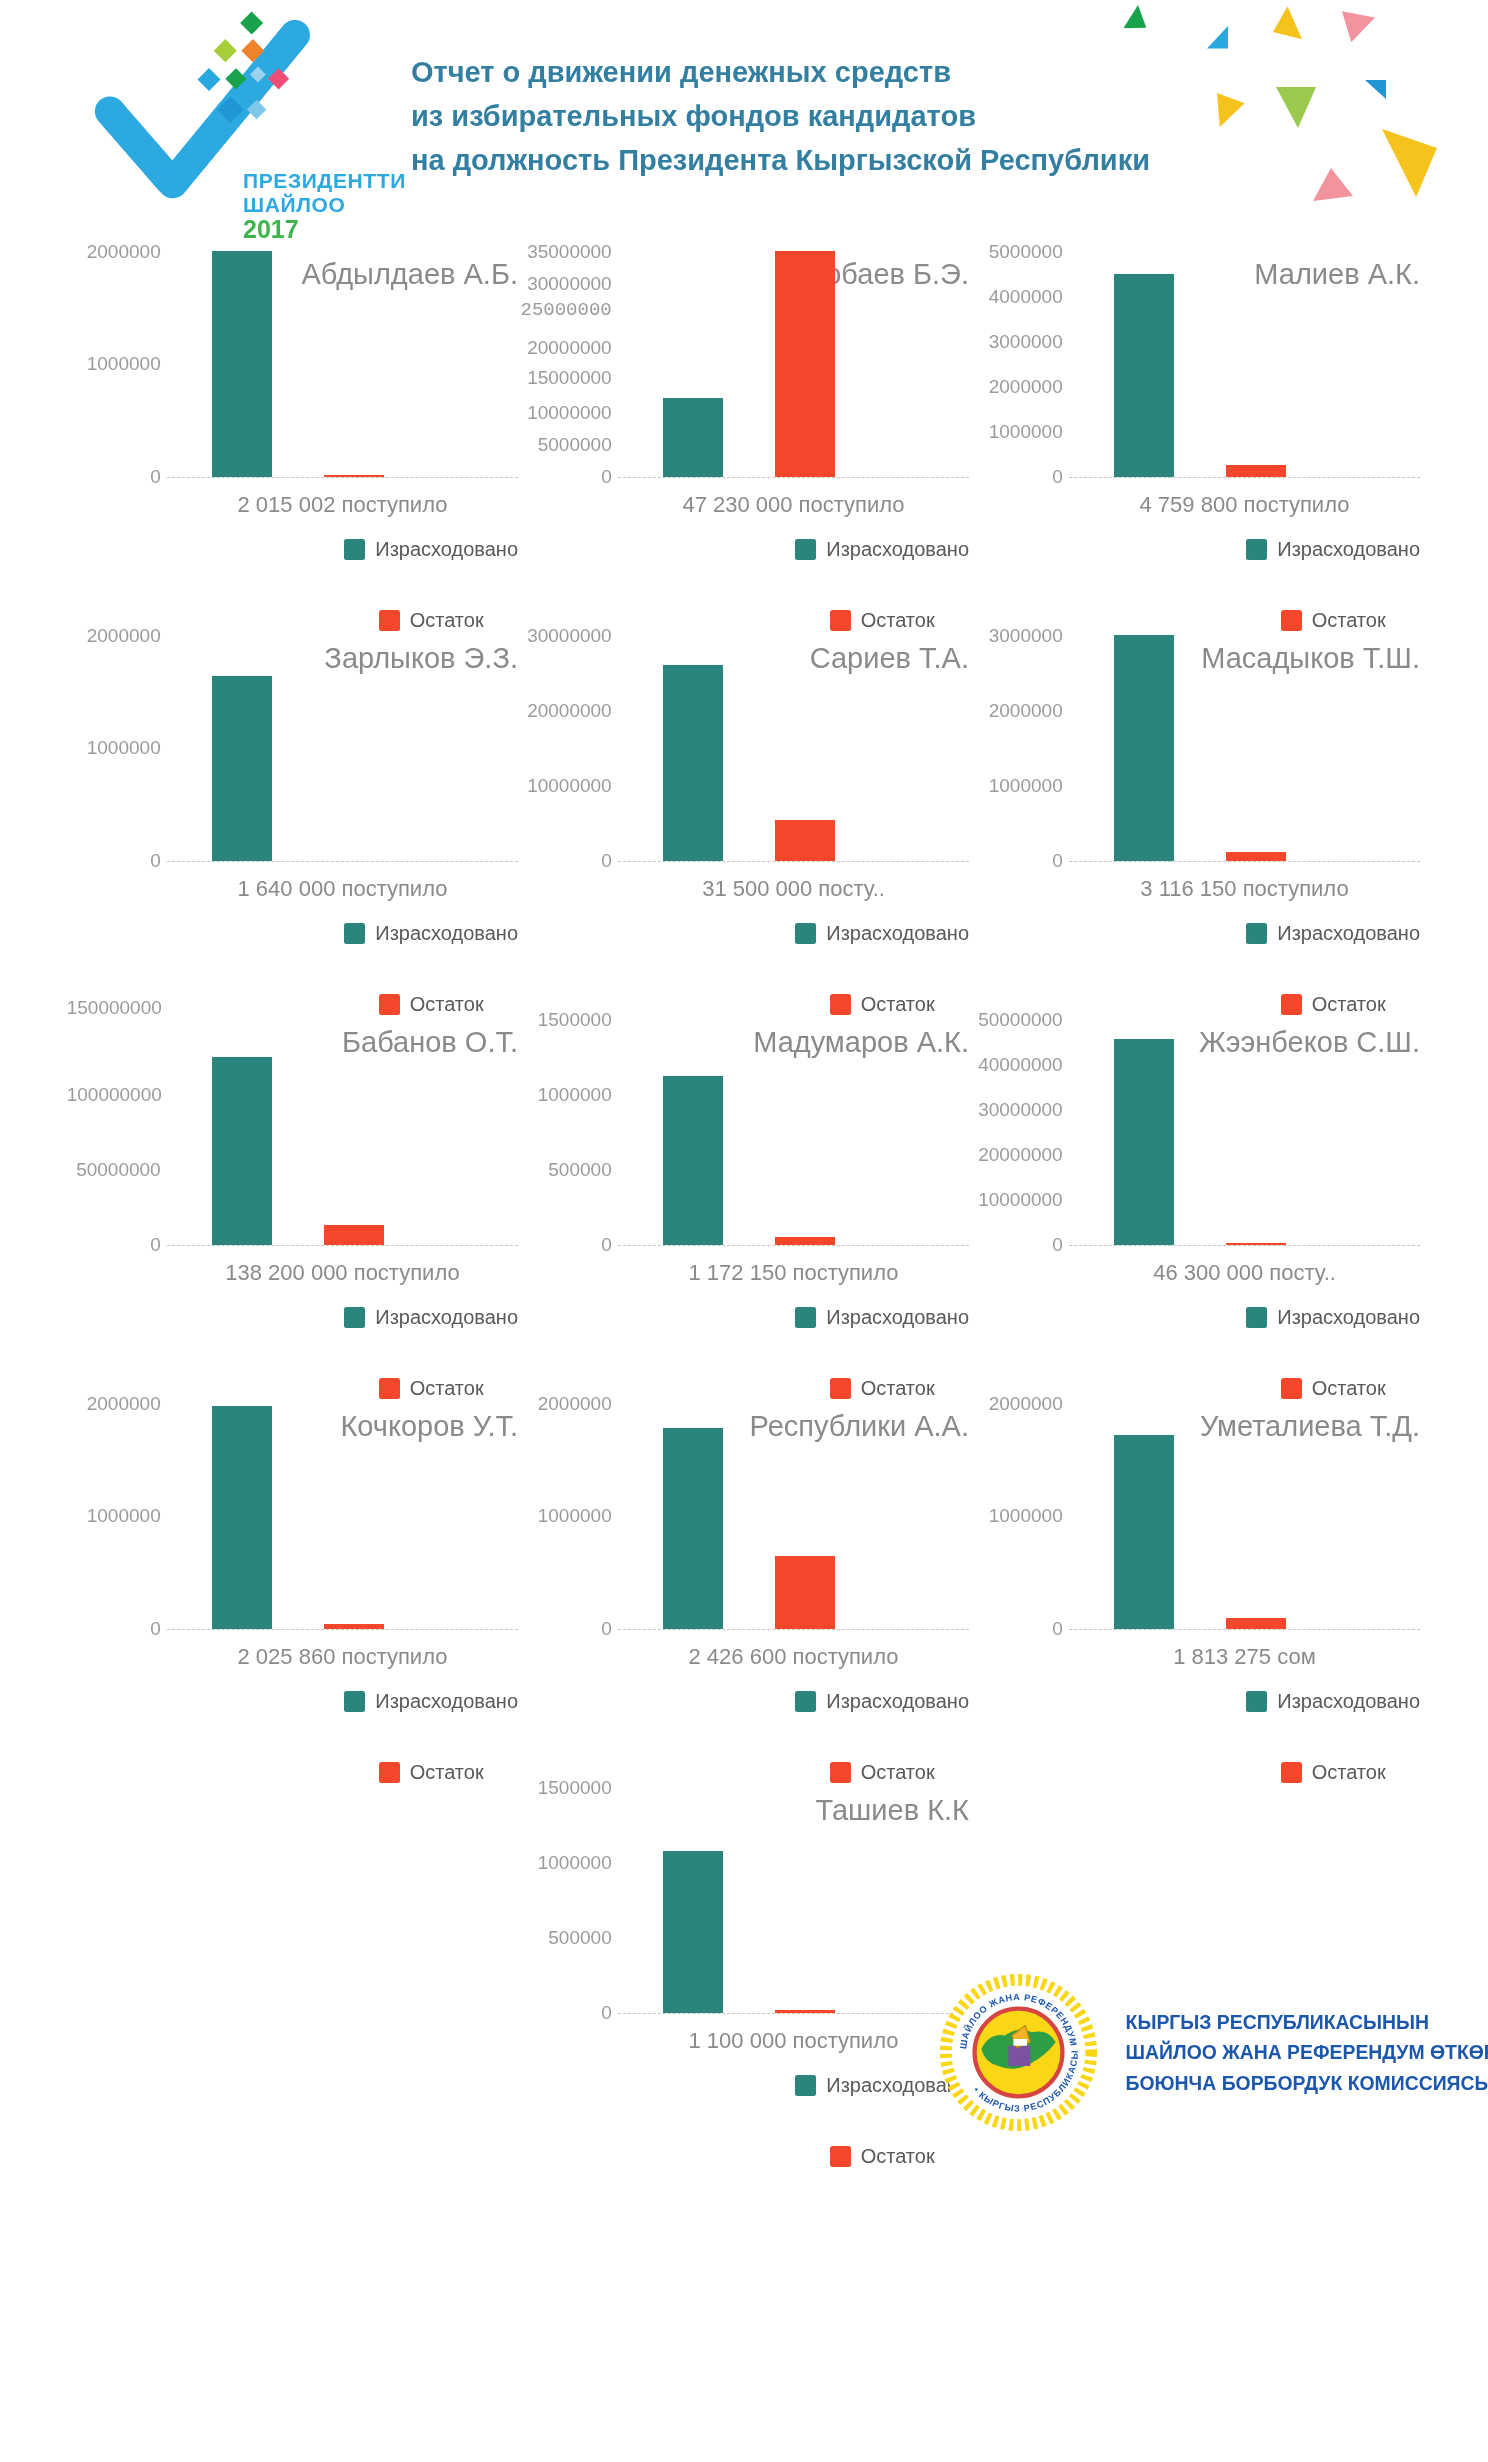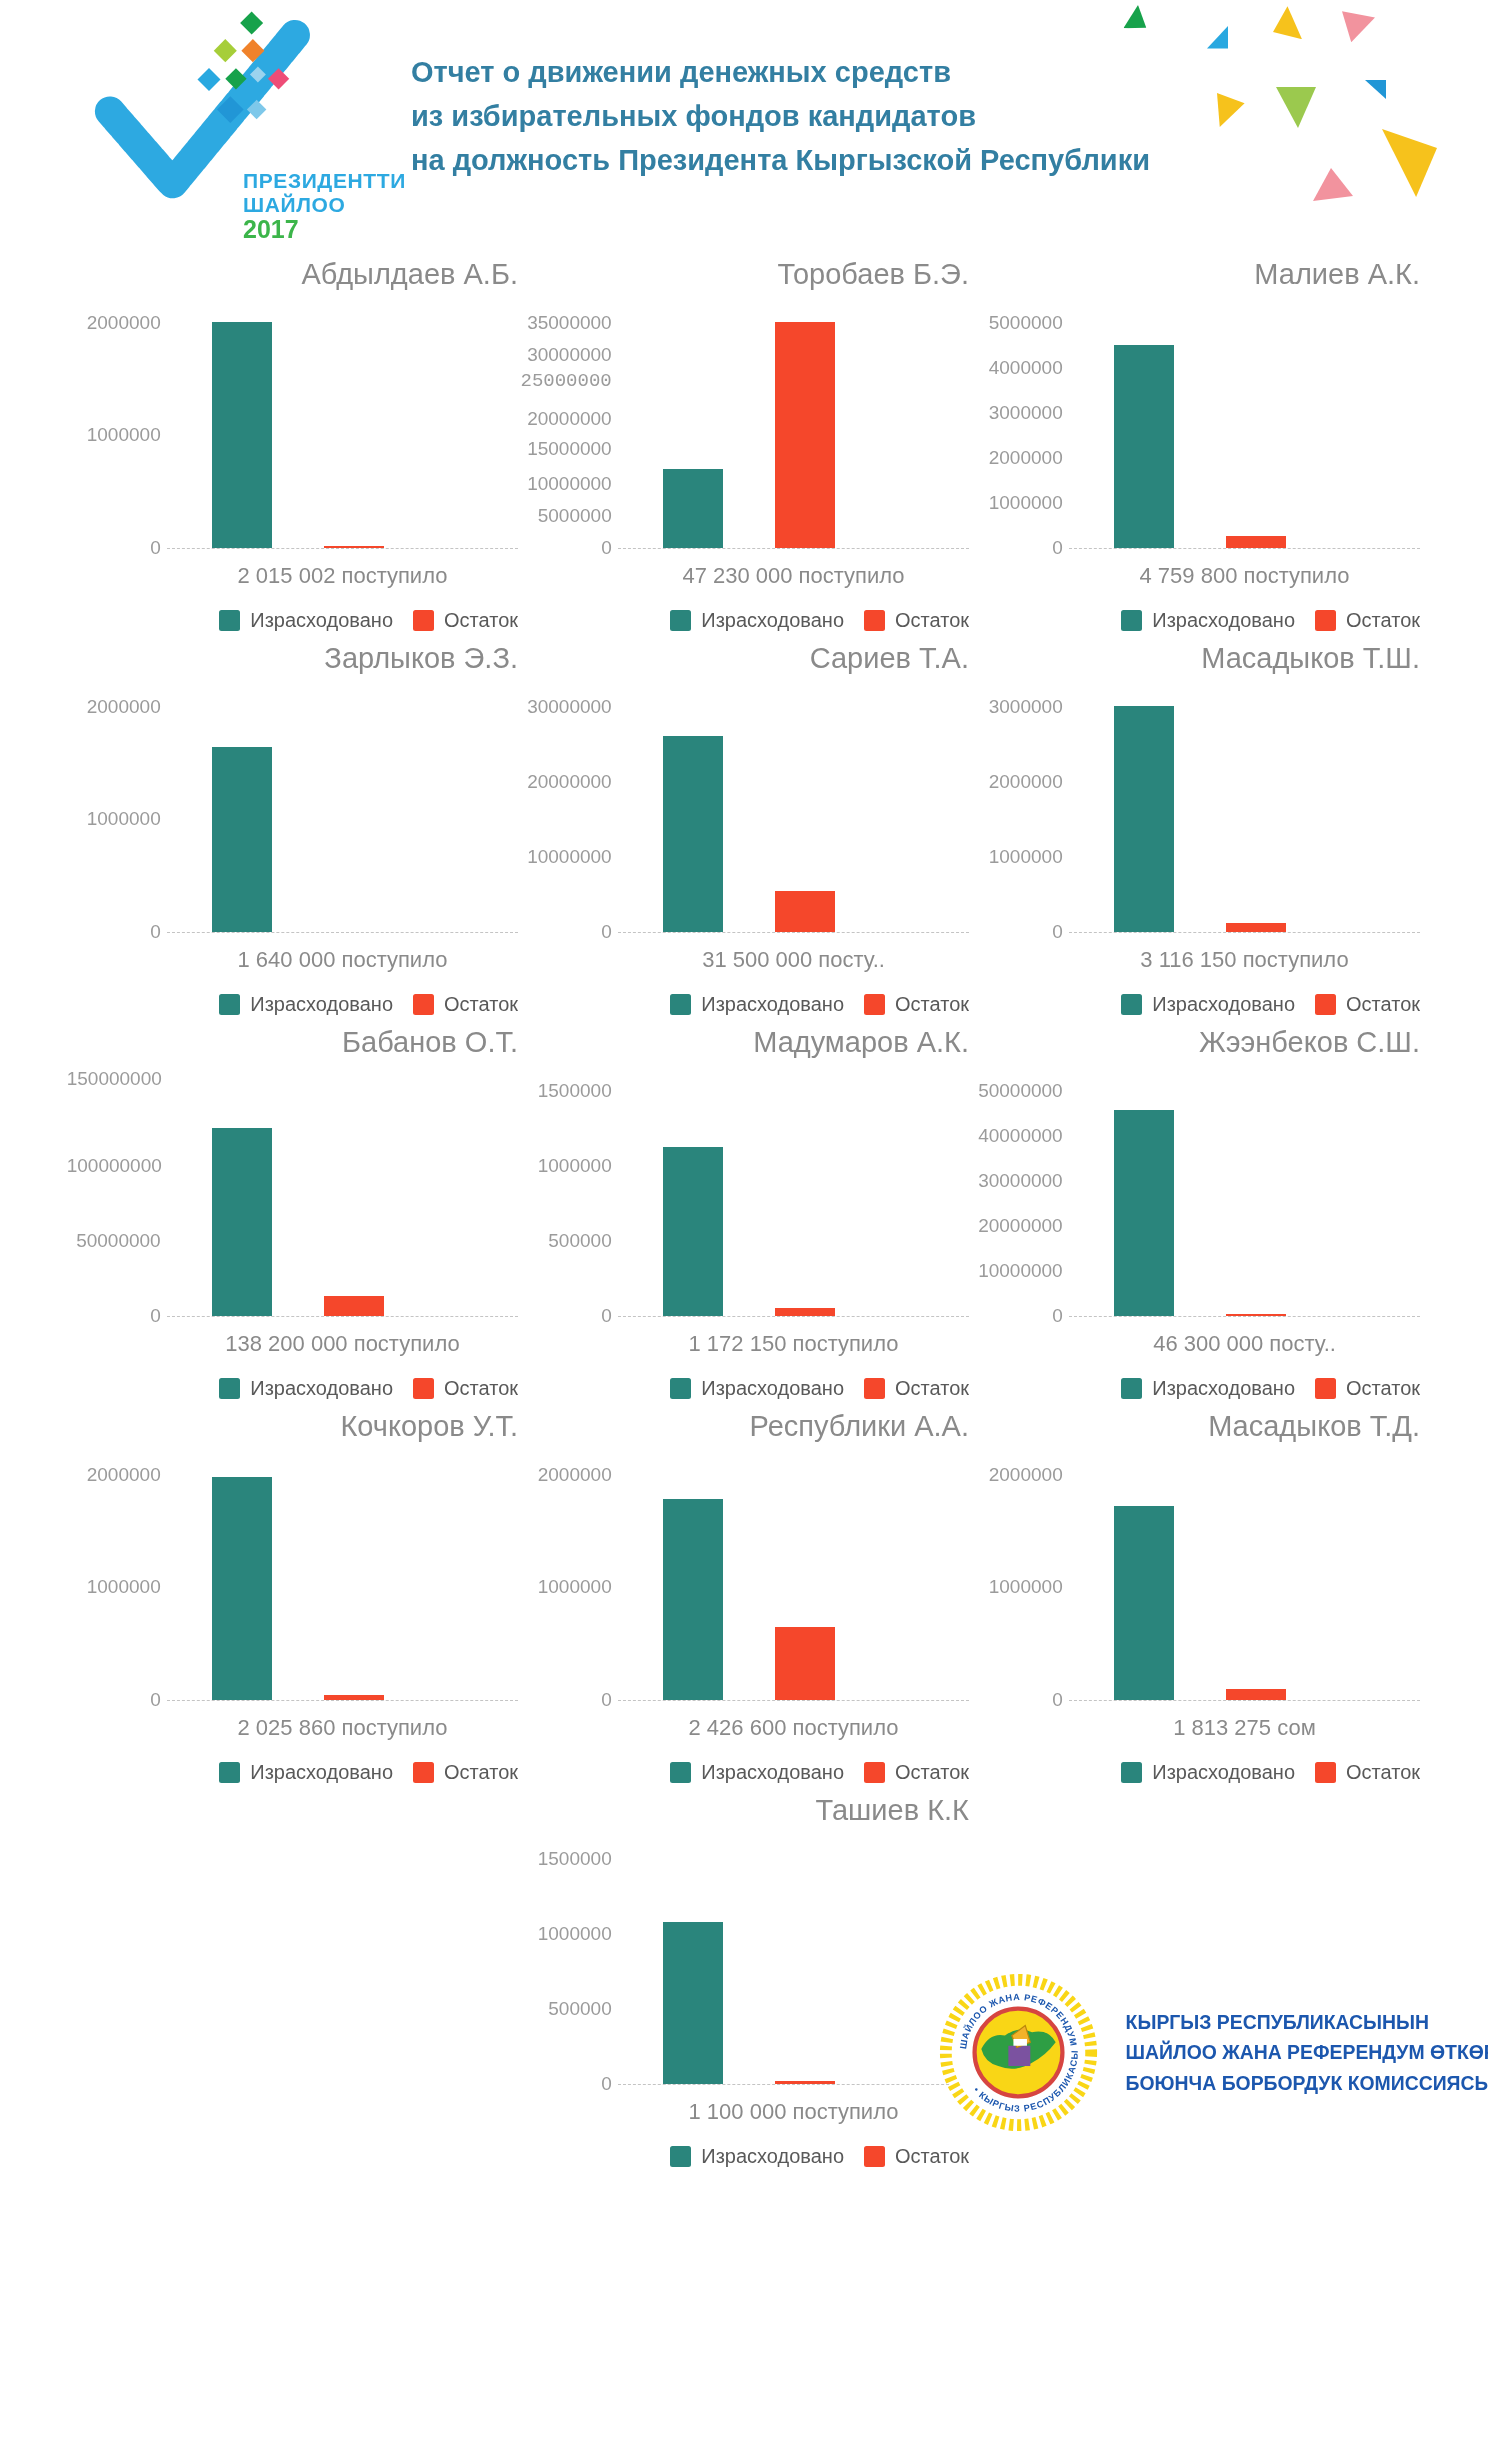--- a/index.html
+++ b/index.html
@@ -38,21 +38,21 @@
   .tick { position:absolute; right:6.3px; width:94px; text-align:right;
           font-size:19px; color:#9b9b9b; white-space:nowrap; }
   .baseline { position:absolute; left:100px; width:351px; bottom:-1.3px;
               border-top:1.9px dashed #c4c4c4; }
   .plot { position:absolute; left:107px; top:0; bottom:0; width:288px; }
   .bar { position:absolute; bottom:0; width:60px; }
   .bar-spent { left:38px; background:var(--teal); }
   .bar-rem   { left:150px; background:var(--red); }
   .caption { width:451px; padding-left:100px; box-sizing:border-box; text-align:center;
              font-size:22px; color:#8a8a8a; margin-top:15px; white-space:nowrap; }
-  .legend { margin-top:20px; display:flex; align-items:center; gap:20px; }
+  .legend { margin-top:20px; display:flex; align-items:center; gap:48px;flex-direction:column; }
   .legend-item { display:flex; align-items:center; gap:10px; font-size:20px; color:#595959; }
   .swatch { width:21px; height:21px; border-radius:2.5px; }
   .sw-spent { background:var(--teal); }
   .sw-rem { background:var(--red); }
 
   
   .cec { position:absolute; left:934px; top:1968px; display:flex; align-items:center; gap:22.6px; }
   .cec-text .cec-line { font-size:19.4px; font-weight:bold; color:var(--cec-blue); line-height:1.55; white-space:nowrap; }
 </style>
 </head>
@@ -408,21 +408,21 @@
           <span class="legend-label">Израсходовано</span>
         </span>
         <span class="legend-item">
           <span class="swatch sw-rem"></span>
           <span class="legend-label">Остаток</span>
         </span>
       </div>
     </div>
 
     <div class="chart">
-      <div class="chart-title">Масадыков Т.Д.</div>
+      <div class="chart-title">Уметалиева Т.Д.</div>
       <div class="plot-wrap">
         <div class="yaxis">
             <div class="tick" style="bottom: 214px;">2000000</div>
             <div class="tick" style="bottom: 102px;">1000000</div>
             <div class="tick" style="bottom: -11.3px;">0</div>
           </div>
         <div class="baseline"></div>
         <div class="plot">
           <div class="bar bar-spent" style="height: 194px;"></div>
           <div class="bar bar-rem" style="height: 10.7px;"></div>

